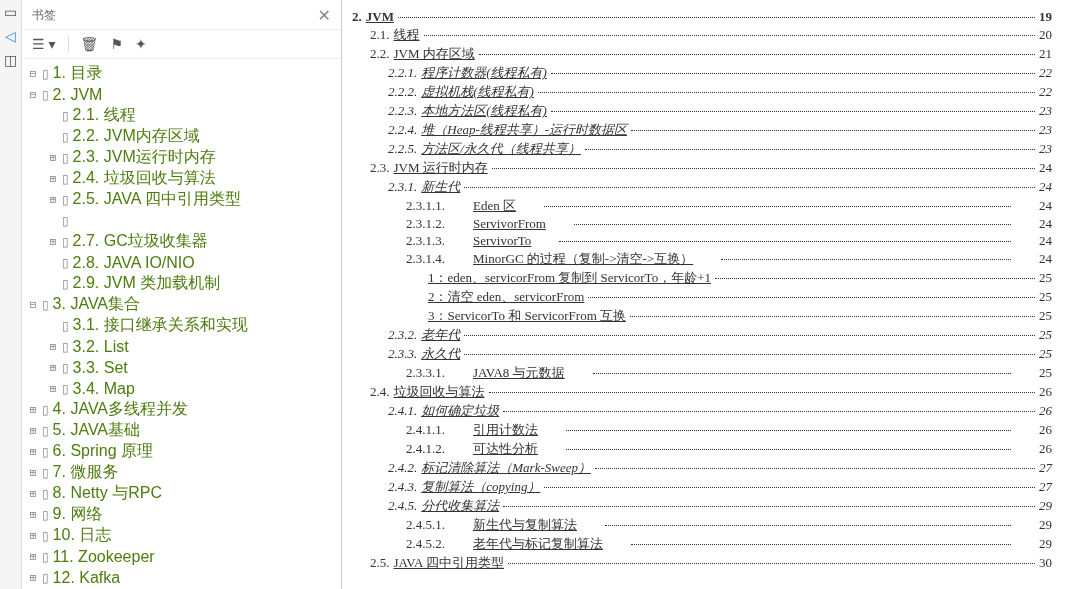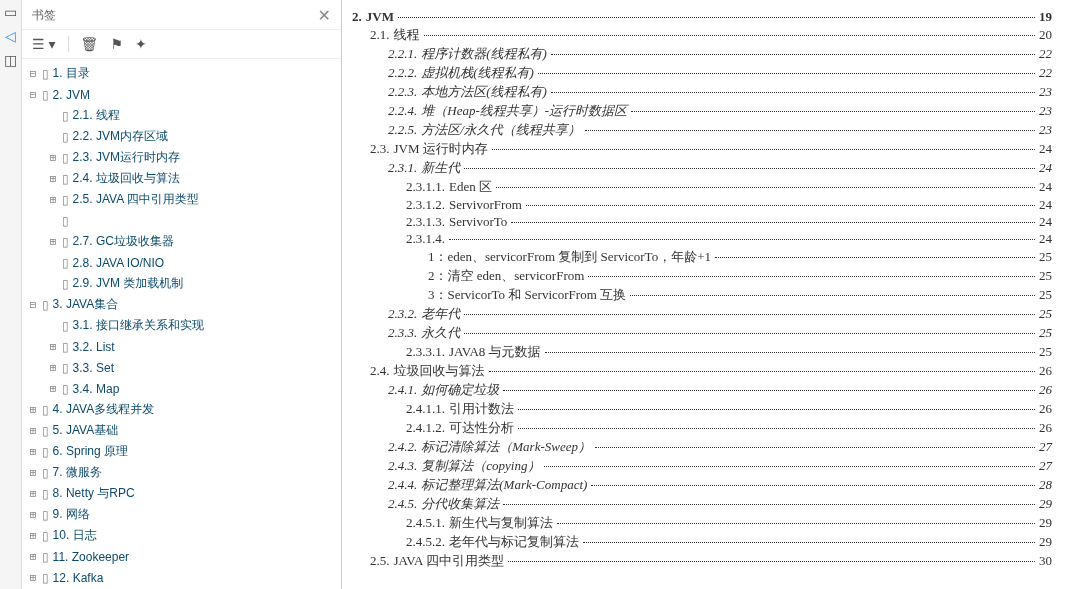--- a/index.html
+++ b/index.html
@@ -16,36 +16,36 @@
 .sb-close { color:#888; font-size:16px; cursor:pointer; }
 .sb-tools { display:flex; align-items:center; gap:12px; padding:6px 10px; border-bottom:1px solid #eee; color:#555; }
 .sb-tools .sep { flex:0 0 1px; width:1px; height:16px; background:#ddd; }
 .sb-tools span { cursor:pointer; font-size:14px; }
 .sb-tools .list-icon { display:flex; gap:4px; align-items:center; }
 
 .tree { flex:1; overflow-y:auto; padding:4px 0 4px 6px; }
 .row { display:flex; align-items:center; height:21px; gap:4px; cursor:pointer; color:#444; }
 .exp { width:10px; text-align:center; color:#888; font-family:monospace; font-size:11px; }
 .bm { color:#888; font-size:12px; }
-.lbl { white-space:nowrap; font-size:12px; color:#0c4a6e; }
+.lbl { white-space:nowrap; font-size:16px; color:#4d7c0f; }
 .children { padding-left:20px; }
 .placeholder .exp { visibility:hidden; }
 
 .content { flex:1; background:#fff; overflow-y:auto; padding:8px 20px 8px 10px; font-family:"Times New Roman","SimSun",serif; }
 .toc-line { display:flex; align-items:baseline; white-space:nowrap; margin:1px 0; font-size:13px; }
 .toc-line .num { flex:0 0 auto; }
-.toc-line .txt { flex:0 0 auto; margin-left:4px; }
+.toc-line .txt { flex:0 0 auto; margin-left:4px;text-decoration:underline; }
 .toc-line .dots { flex:1; border-bottom:1px dotted #333; margin:0 4px; position:relative; top:-3px; }
 .toc-line .pg { flex:0 0 auto; }
 .toc-line.bold { font-weight:bold; }
 .toc-line.ital { font-style:italic; }
 .lv0 { padding-left:0; font-weight:bold; }
 .lv1 { padding-left:18px;text-align:right; }
 .lv2 { padding-left:36px; font-style:italic;justify-content:center; }
-.lv3 { padding-left:54px; }
+.lv3 { padding-left:54px;gap:24px; }
 .lv4 { padding-left:72px; }
 .toc-line.lv0 .num, .toc-line.lv0 .txt { font-weight:bold; }
 </style>
 </head>
 <body>
 
 <div class="app">
 
   <div class="lefticons">
     <span>▭</span>
@@ -206,20 +206,26 @@
         <span class="txt">JVM</span>
         <span class="dots"></span>
         <span class="pg">19</span>
       </div>
       <div class="toc-line lv1">
         <span class="num">2.1.</span>
         <span class="txt">线程</span>
         <span class="dots"></span>
         <span class="pg">20</span>
       </div>
+      <div class="toc-line lv1">
+        <span class="num">2.2.</span>
+        <span class="txt">JVM 内存区域</span>
+        <span class="dots"></span>
+        <span class="pg">21</span>
+      </div>
       <div class="toc-line lv2 ital">
         <span class="num">2.2.1.</span>
         <span class="txt">程序计数器(线程私有)</span>
         <span class="dots"></span>
         <span class="pg">22</span>
       </div>
       <div class="toc-line lv2 ital">
         <span class="num">2.2.2.</span>
         <span class="txt">虚拟机栈(线程私有)</span>
         <span class="dots"></span>
@@ -268,20 +274,21 @@
         <span class="pg">24</span>
       </div>
       <div class="toc-line lv3">
         <span class="num">2.3.1.3.</span>
         <span class="txt">ServivorTo</span>
         <span class="dots"></span>
         <span class="pg">24</span>
       </div>
       <div class="toc-line lv3">
         <span class="num">2.3.1.4.</span>
+        <span class="txt">MinorGC 的过程（复制-&gt;清空-&gt;互换）</span>
         <span class="dots"></span>
         <span class="pg">24</span>
       </div>
       <div class="toc-line lv4">
         <span class="txt">1：eden、servicorFrom 复制到 ServicorTo，年龄+1</span>
         <span class="dots"></span>
         <span class="pg">25</span>
       </div>
       <div class="toc-line lv4">
         <span class="txt">2：清空 eden、servicorFrom</span>
@@ -341,26 +348,20 @@
         <span class="dots"></span>
         <span class="pg">27</span>
       </div>
       <div class="toc-line lv2 ital">
         <span class="num">2.4.3.</span>
         <span class="txt">复制算法（copying）</span>
         <span class="dots"></span>
         <span class="pg">27</span>
       </div>
       <div class="toc-line lv2 ital">
-        <span class="num">2.4.4.</span>
-        <span class="txt">标记整理算法(Mark-Compact)</span>
-        <span class="dots"></span>
-        <span class="pg">28</span>
-      </div>
-      <div class="toc-line lv2 ital">
         <span class="num">2.4.5.</span>
         <span class="txt">分代收集算法</span>
         <span class="dots"></span>
         <span class="pg">29</span>
       </div>
       <div class="toc-line lv3">
         <span class="num">2.4.5.1.</span>
         <span class="txt">新生代与复制算法</span>
         <span class="dots"></span>
         <span class="pg">29</span>

